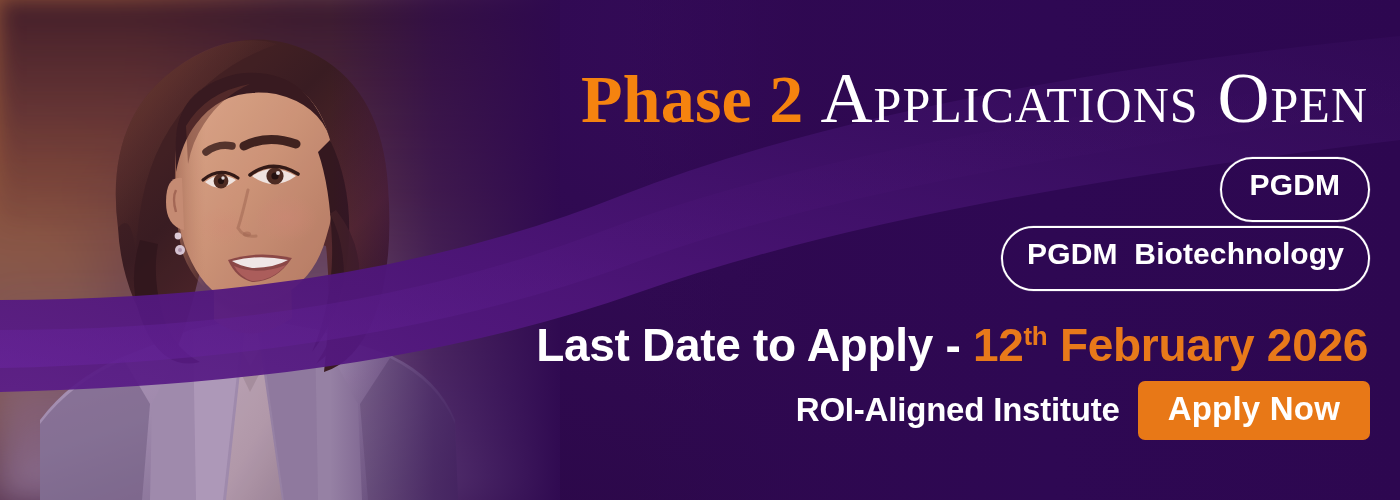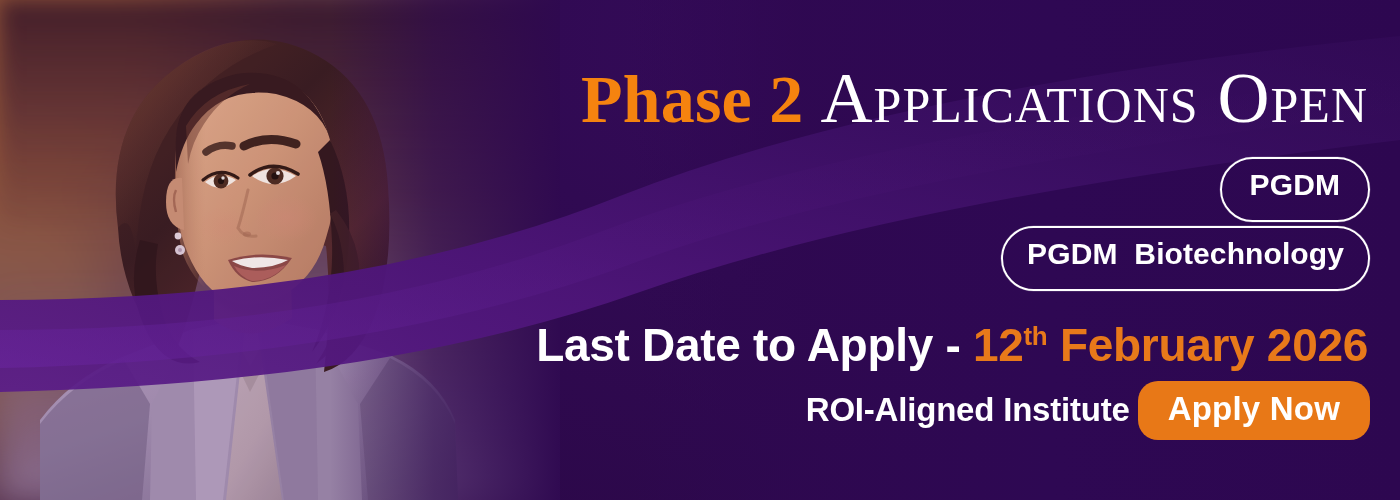--- a/index.html
+++ b/index.html
@@ -122,34 +122,34 @@
   .lastdate .sup {
     font-size:26px;
     vertical-align:super;
     line-height:0;
     color:#E8791A;
     text-align:right;
   }
 
   .bottom-row {
     position:absolute; right:30px; top:381px;
-    display:flex; align-items:center; gap:8px;
+    display:flex; align-items:center; gap:18px;
   }
   .roi {
     font-size:33px; font-weight:600; color:#ffffff;
     white-space:nowrap; letter-spacing:-.2px;
   }
   .apply-btn {
     background:#E87817;
     color:#ffffff;
     font-size:33px;
     font-weight:700;
     letter-spacing:.2px;
     border:none;
-    border-radius:20px;
+    border-radius:7px;
     padding:11px 30px 13px;
     cursor:pointer;
     white-space:nowrap;
     font-family:"Liberation Sans", sans-serif;
     line-height:1.05;
   }
 </style>
 </head>
 <body>
 

